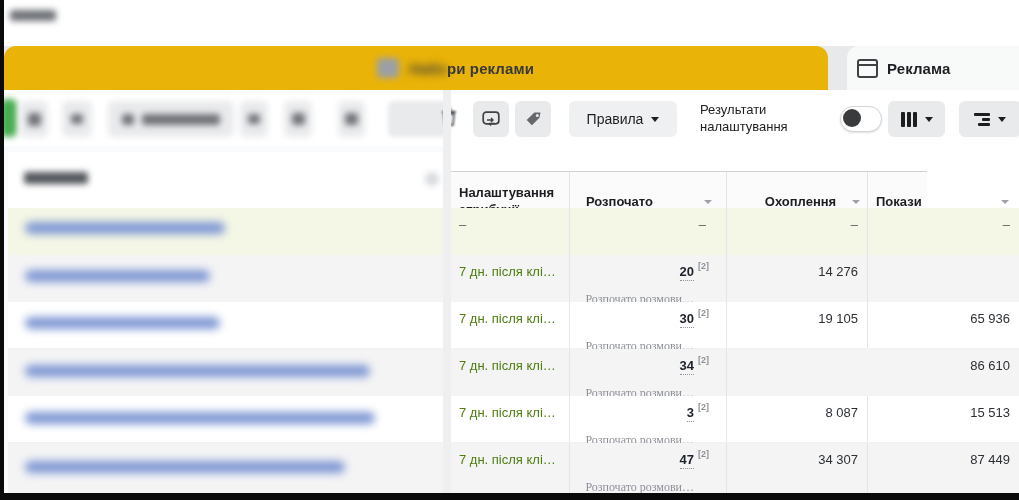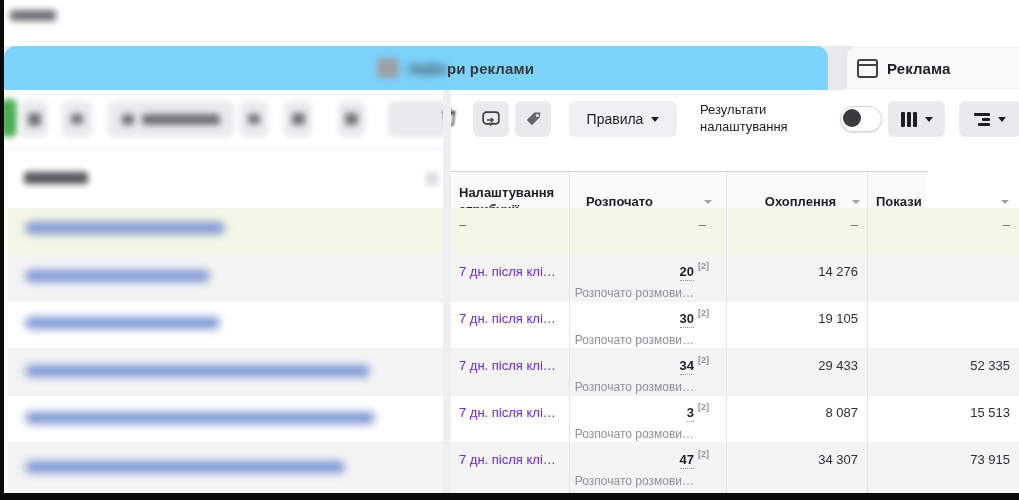--- a/index.html
+++ b/index.html
@@ -7,21 +7,21 @@
     position:relative;width:1019px;height:500px;overflow:hidden;
     font-family:"Liberation Sans","DejaVu Sans",sans-serif;
     background:#fff;color:#1d2129;
   }
   .abs{position:absolute;}
   
   .edge{background:#0a0a0a;}
   
   .tabbar{left:4px;top:46px;width:1015px;height:44px;background:#e8e9eb;}
   .tab{position:absolute;top:0;height:44px;border-top-left-radius:12px;border-top-right-radius:12px;display:flex;align-items:center;}
-  .tab1{left:0;width:824px;background:#7dd3fc;padding-left:373px;box-sizing:border-box;}
+  .tab1{left:0;width:824px;background:#eab308;padding-left:373px;box-sizing:border-box;}
   .tab2{left:843px;width:176px;background:#f8f9f9;border-top-right-radius:0;padding-left:10px;box-sizing:border-box;}
   .tab-label{font-size:15px;font-weight:700;color:#37393d;letter-spacing:.1px;}
   .tab2 .tab-label{color:#1d1f23;}
   .blur4{filter:blur(4px);}
   .blur3{filter:blur(3px);}
   .blur2{filter:blur(2.2px);}
   .icon-blob{background:#9aa0a6;border-radius:4px;}
   .win-icon{width:17px;height:15px;border:2px solid #3f4145;border-radius:3px;position:relative;margin-right:9px;}
   .win-icon::after{content:"";position:absolute;left:0;right:0;top:3px;height:2px;background:#3f4145;}
   
@@ -36,28 +36,28 @@
   
   .lp-bg{left:4px;top:146px;width:439px;height:347px;background:#fafbfc;}
   .campaign-bar{position:absolute;height:12px;border-radius:6px;background:#7e97d3;filter:blur(4px);}
   .gray-blob{position:absolute;background:#6f7277;border-radius:3px;filter:blur(3px);}
   
   .divider-strip{left:443px;top:90px;width:8px;height:403px;background:#edeff1;}
   .thead{left:451px;top:132px;width:476px;height:63px;background:#fbfbfc;border-top:1px solid #cfd1d5;border-bottom:1px solid #d8dade;box-sizing:border-box;margin-top:39px;}
   .hcell{position:absolute;top:0;height:61px;border-right:1px solid #e2e4e7;box-sizing:border-box;font-size:13px;font-weight:700;color:#1c1e21;}
   .row{position:absolute;left:451px;width:568px;height:47px;}
   .cell{position:absolute;top:0;height:100%;border-right:1px solid #e3e5e8;box-sizing:border-box;font-size:13px;}
-  .c1{left:0;width:119px;padding:9px 4px 0 8px;color:#6d28d9;white-space:nowrap;overflow:hidden;}
+  .c1{left:0;width:119px;padding:9px 4px 0 8px;color:#4d7c0f;white-space:nowrap;overflow:hidden;}
   .c2{left:119px;width:157px;text-align:right;padding:9px 32px 0 4px;}
   .c3{left:276px;width:141px;text-align:right;padding:9px 9px 0 4px;color:#2c2f33;}
   .c4{left:417px;width:151px;text-align:right;padding:9px 9px 0 4px;color:#2c2f33;border-right:none;}
   .val-line{position:relative;display:inline-block;font-weight:bold;}
   .val{color:#1d2129;border-bottom:1px dotted #8d9197;padding-bottom:1px;}
   .sup{position:absolute;right:-15px;top:-3px;font-size:9px;color:#8d9197;}
-  .sub{font-size:12px;color:#8d9197;margin-top:7px;white-space:nowrap;}
+  .sub{font-size:12px;color:#8d9197;margin-top:13px;white-space:nowrap;font-family:Liberation Serif, serif;}
   .dash{color:#5f6368;}
   .r-green{background:#f4f7e6;}
   .r-alt{background:#f4f4f5;}
   .r-white{background:#ffffff;border-bottom:1px solid #f0f1f2;box-sizing:border-box;}
   
   .cols-icon{display:inline-flex;gap:2px;}
   .cols-icon i{display:block;width:4px;height:15px;background:#1c1e21;border-radius:1px;}
   .bdown-icon{position:relative;width:16px;height:15px;}
   .bdown-icon i{position:absolute;background:#1c1e21;height:3px;border-radius:1px;}
 </style>
@@ -210,47 +210,47 @@
     <div class="cell c3">14 276</div>
   </div>
 
   <div class="row r-white" style="top:302px;">
     <div class="cell c1">7 дн. після клі…</div>
     <div class="cell c2">
       <div class="val-line"><span class="val">30</span><span class="sup">[2]</span></div>
       <div class="sub">Розпочато розмови…</div>
     </div>
     <div class="cell c3">19 105</div>
+    <div class="cell c4">65 936</div>
   </div>
 
   <div class="row r-alt" style="top:349px;">
     <div class="cell c1">7 дн. після клі…</div>
     <div class="cell c2">
       <div class="val-line"><span class="val">34</span><span class="sup">[2]</span></div>
       <div class="sub">Розпочато розмови…</div>
     </div>
-    <div class="cell c3">29 433</div>
-    <div class="cell c4">52 335</div>
+    <div class="cell c4">86 610</div>
   </div>
 
   <div class="row r-white" style="top:396px;">
     <div class="cell c1">7 дн. після клі…</div>
     <div class="cell c2">
       <div class="val-line"><span class="val">3</span><span class="sup">[2]</span></div>
       <div class="sub">Розпочато розмови…</div>
     </div>
     <div class="cell c3">8 087</div>
     <div class="cell c4">15 513</div>
   </div>
 
   <div class="row r-alt" style="top:443px;height:50px;">
     <div class="cell c1">7 дн. після клі…</div>
     <div class="cell c2">
       <div class="val-line"><span class="val">47</span><span class="sup">[2]</span></div>
       <div class="sub">Розпочато розмови…</div>
     </div>
     <div class="cell c3">34 307</div>
-    <div class="cell c4">73 915</div>
+    <div class="cell c4">87 449</div>
   </div>
 
   <div class="abs edge" style="left:0;top:0;width:4px;height:500px;"></div>
   <div class="abs edge" style="left:0;top:493px;width:1019px;height:7px;"></div>
 </div>
 
 </body></html>

